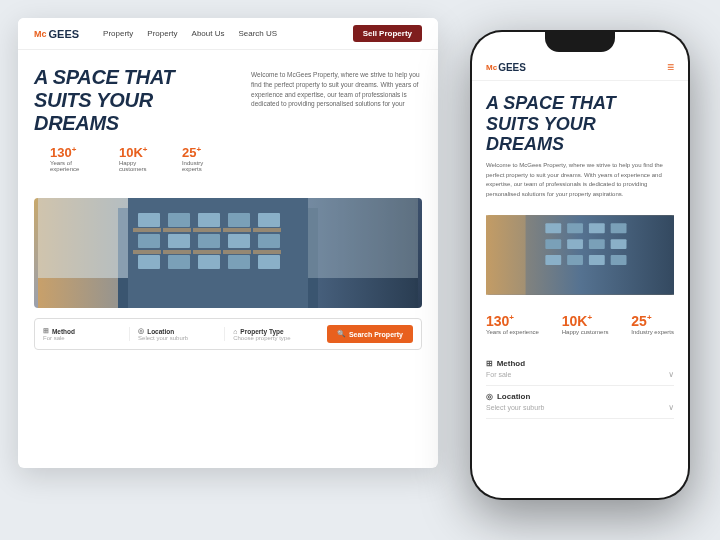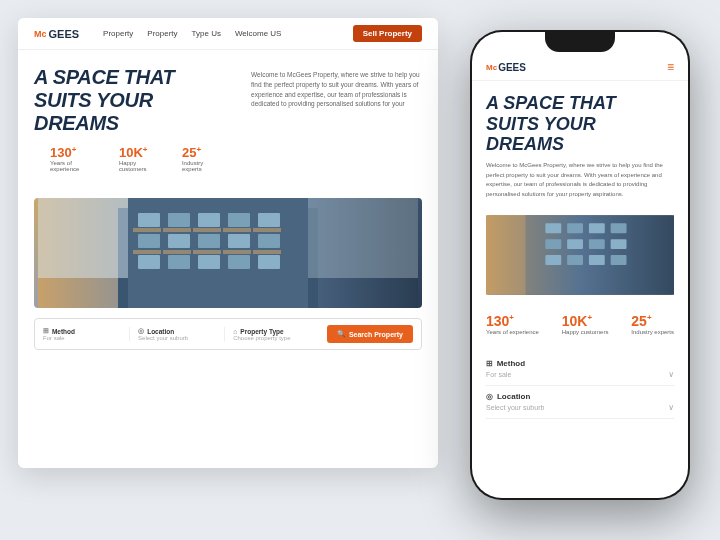--- a/index.html
+++ b/index.html
@@ -52,21 +52,21 @@
       gap: 14px;
       margin-left: 24px;
       flex: 1;
     }
     .desktop-nav-links a {
       font-size: 8px;
       color: #444;
       text-decoration: none;
     }
     .btn-sell {
-      background: #c2410c;
+      background: #7f1d1d;
       color: #fff;
       border: none;
       border-radius: 3px;
       padding: 4px 10px;
       font-size: 8px;
       cursor: pointer;
       font-weight: 600;
     }
 
     
@@ -316,22 +316,22 @@
 <div class="desktop-browser">
 
   <div class="desktop-nav">
     <div class="desktop-logo">
       <span class="mc">Mc</span>
         <span class="gees">GEES</span>
     </div>
     <div class="desktop-nav-links">
       <a>Property</a>
       <a>Property</a>
-      <a>Type Us</a>
-      <a>Welcome US</a>
+      <a>About Us</a>
+      <a>Search US</a>
     </div>
     <button class="btn-sell">Sell Property</button>
   </div>
 
   <div class="desktop-hero">
     <div class="desktop-hero-left">
       <div class="desktop-hero-title">
         <span>A Space That</span><br>
         <span>suits your Dreams</span>
       </div>

